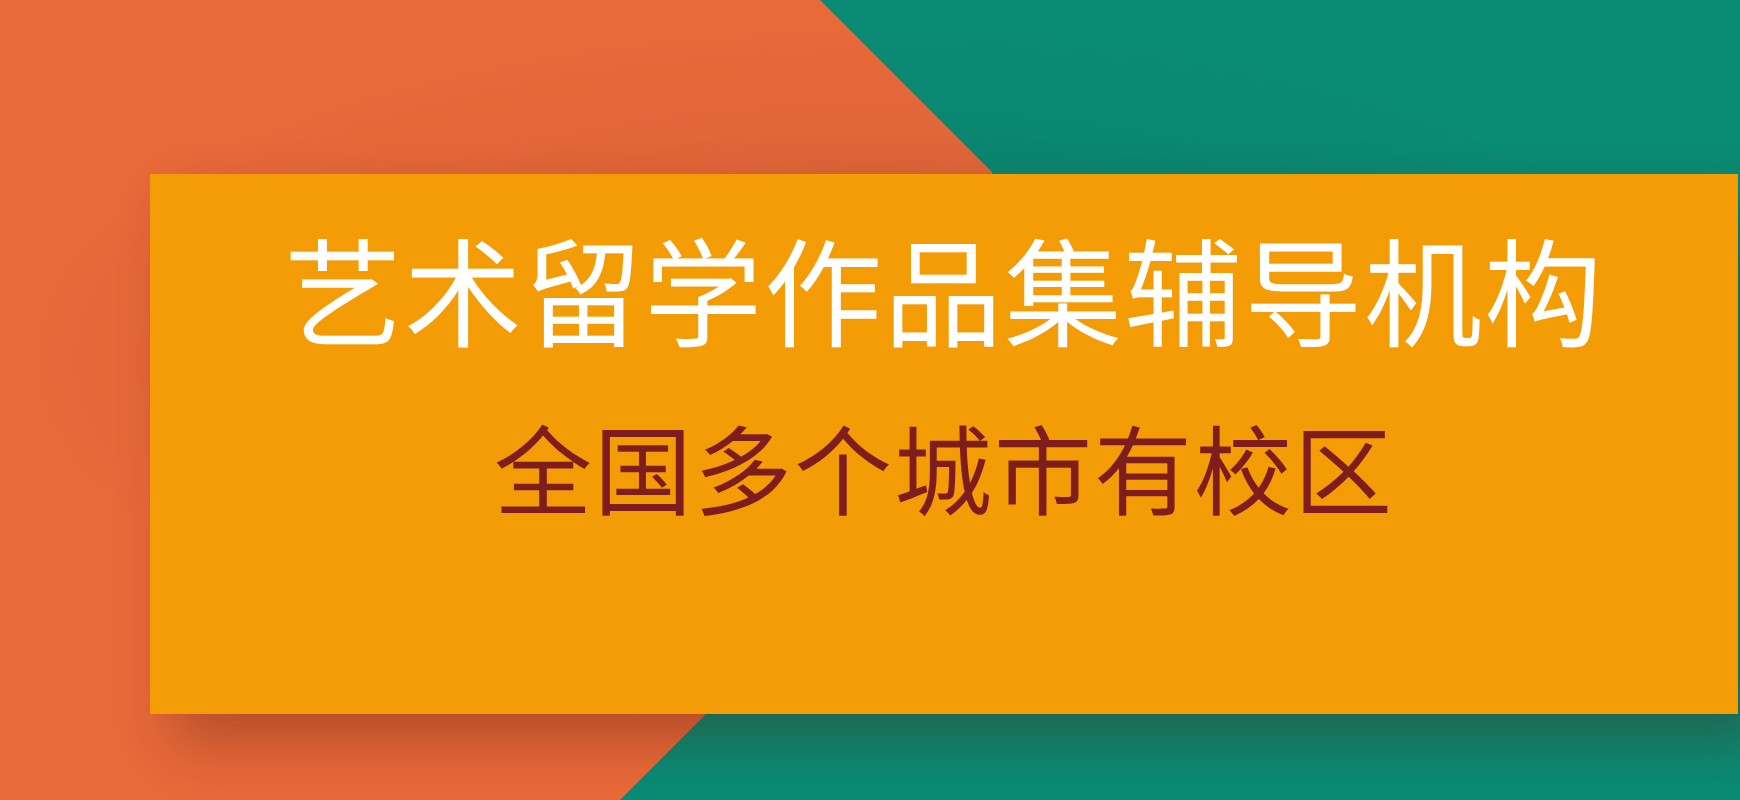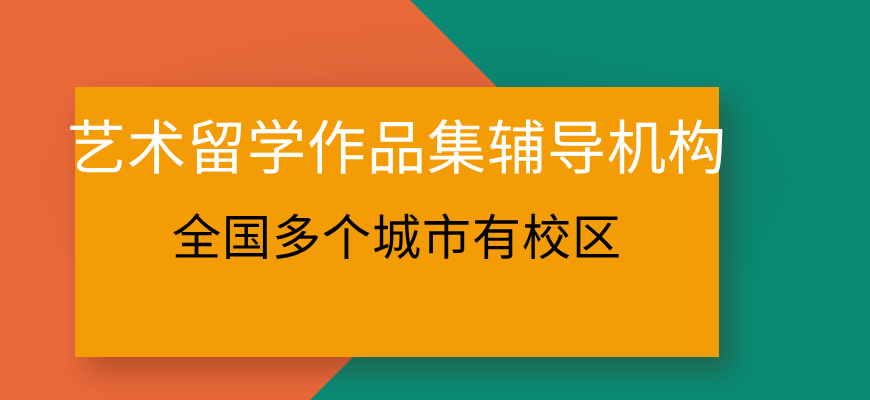--- a/index.html
+++ b/index.html
@@ -58,21 +58,21 @@
     pointer-events: none;
     background:
       radial-gradient(ellipse 70% 60% at 50% 45%, rgba(0,0,0,0.10) 0%, rgba(0,0,0,0.00) 70%);
   }
 
   
   .card {
     position: absolute;
     left: 75px;
     top: 87px;
-    width: 644px;
+    width: 794px;
     height: 270px;
     background: #f49c05;
     box-shadow: 12px 14px 26px rgba(80, 25, 5, 0.33);
     display: flex;
     flex-direction: column;
     align-items: center;
     justify-content: flex-start;
     box-sizing: border-box;
     padding-top: 26px;
   }
@@ -81,21 +81,21 @@
     color: #ffffff;
     font-size: 59px;
     line-height: 72px;
     letter-spacing: 1px;
     white-space: nowrap;
     font-weight: 400;
     text-align: center;
   }
 
   .card-subtitle {
-    color: #000000;
+    color: #7f1d1d;
     font-size: 49px;
     line-height: 62px;
     letter-spacing: 1px;
     white-space: nowrap;
     font-weight: 400;
     text-align: center;
     margin-top: 22px;
   }
 </style>
 </head>

